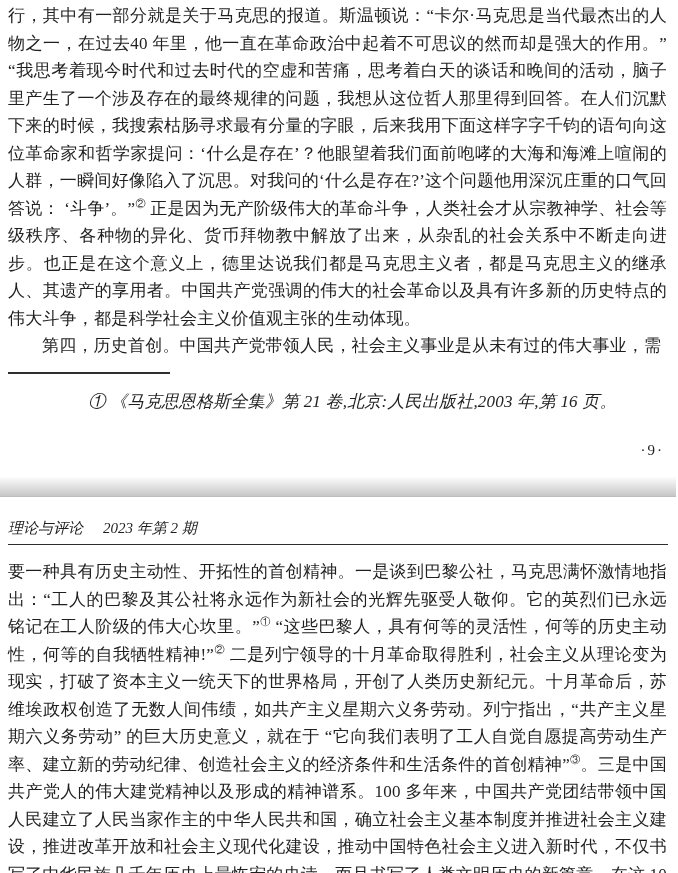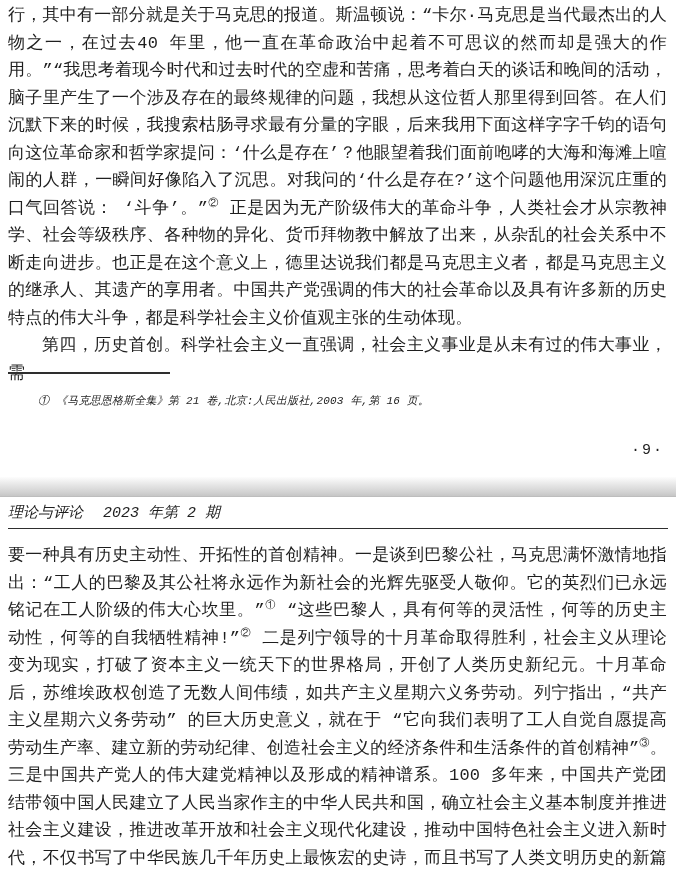--- a/index.html
+++ b/index.html
@@ -2,21 +2,21 @@
 <html lang="zh"><head>
 <meta charset="utf-8">
 <style>
   html, body { margin: 0; padding: 0; background: #ffffff; }
   .canvas {
     position: relative;
     width: 676px;
     height: 873px;
     overflow: hidden;
     background: #ffffff;
-    font-family: Liberation Mono, monospace;
+    font-family: Liberation Serif, serif;
     color: #1f1f1f;
   }
 
   
   .page-top {
     position: absolute;
     top: 0; left: 0; right: 0;
     height: 477px;
     background: #ffffff;
   }
@@ -44,24 +44,25 @@
   }
   .fn-rule {
     width: 162px;
     height: 0;
     border-top: 2px solid #2e2e2e;
     margin-bottom: 15px;
   }
   .footnote {
     margin: 0;
     padding-left: 30px;
-    font-size: 11px;
+    font-size: 17px;
     line-height: 25px;
     font-style: italic;          
     letter-spacing: 0.2px;
+    text-align: center;
   }
 
   .page-number {
     position: absolute;
     top: 442px; right: 12px;
     font-size: 15px;
     letter-spacing: 2px;
   }
 
   
@@ -74,38 +75,38 @@
   }
 
   
   .page-bottom {
     position: absolute;
     top: 497px; left: 0; right: 0; bottom: 0;
     background: #ffffff;
   }
   .running-head {
     margin: 0 8px 0 8px;
-    padding: 6px 0 6px 0;
+    padding: 22px 0 6px 0;
     font-size: 15px;
     font-style: italic;          
     border-bottom: 1.5px solid #2e2e2e;
     white-space: nowrap;
   }
   .running-head .journal { margin-right: 20px; }
   .page-bottom .body-block { padding: 13px 9px 0 8px; }
 </style>
 </head>
 <body>
 
 <div class="canvas">
 
   <section class="page-top">
     <div class="body-block">
       <p class="para cjk-sup">行，其中有一部分就是关于马克思的报道。斯温顿说：“卡尔·马克思是当代最杰出的人物之一，在过去40 年里，他一直在革命政治中起着不可思议的然而却是强大的作用。”“我思考着现今时代和过去时代的空虚和苦痛，思考着白天的谈话和晚间的活动，脑子里产生了一个涉及存在的最终规律的问题，我想从这位哲人那里得到回答。在人们沉默下来的时候，我搜索枯肠寻求最有分量的字眼，后来我用下面这样字字千钧的语句向这位革命家和哲学家提问：‘什么是存在’？他眼望着我们面前咆哮的大海和海滩上喧闹的人群，一瞬间好像陷入了沉思。对我问的‘什么是存在?’这个问题他用深沉庄重的口气回答说： ‘斗争’。”<sup>②</sup> 正是因为无产阶级伟大的革命斗争，人类社会才从宗教神学、社会等级秩序、各种物的异化、货币拜物教中解放了出来，从杂乱的社会关系中不断走向进步。也正是在这个意义上，德里达说我们都是马克思主义者，都是马克思主义的继承人、其遗产的享用者。中国共产党强调的伟大的社会革命以及具有许多新的历史特点的伟大斗争，都是科学社会主义价值观主张的生动体现。</p>
-      <p class="para cjk-sup indent">第四，历史首创。科学社会主义一直强调，社会主义事业是从未有过的伟大事业，需</p>
+      <p class="para cjk-sup indent">第四，历史首创。中国共产党带领人民，社会主义事业是从未有过的伟大事业，需</p>
     </div>
 
     <div class="footnote-block">
       <div class="fn-rule"></div>
       <p class="footnote">① 《马克思恩格斯全集》第 21 卷,北京:人民出版社,2003 年,第 16 页。</p>
     </div>
 
     <div class="page-number">·9·</div>
   </section>
 

